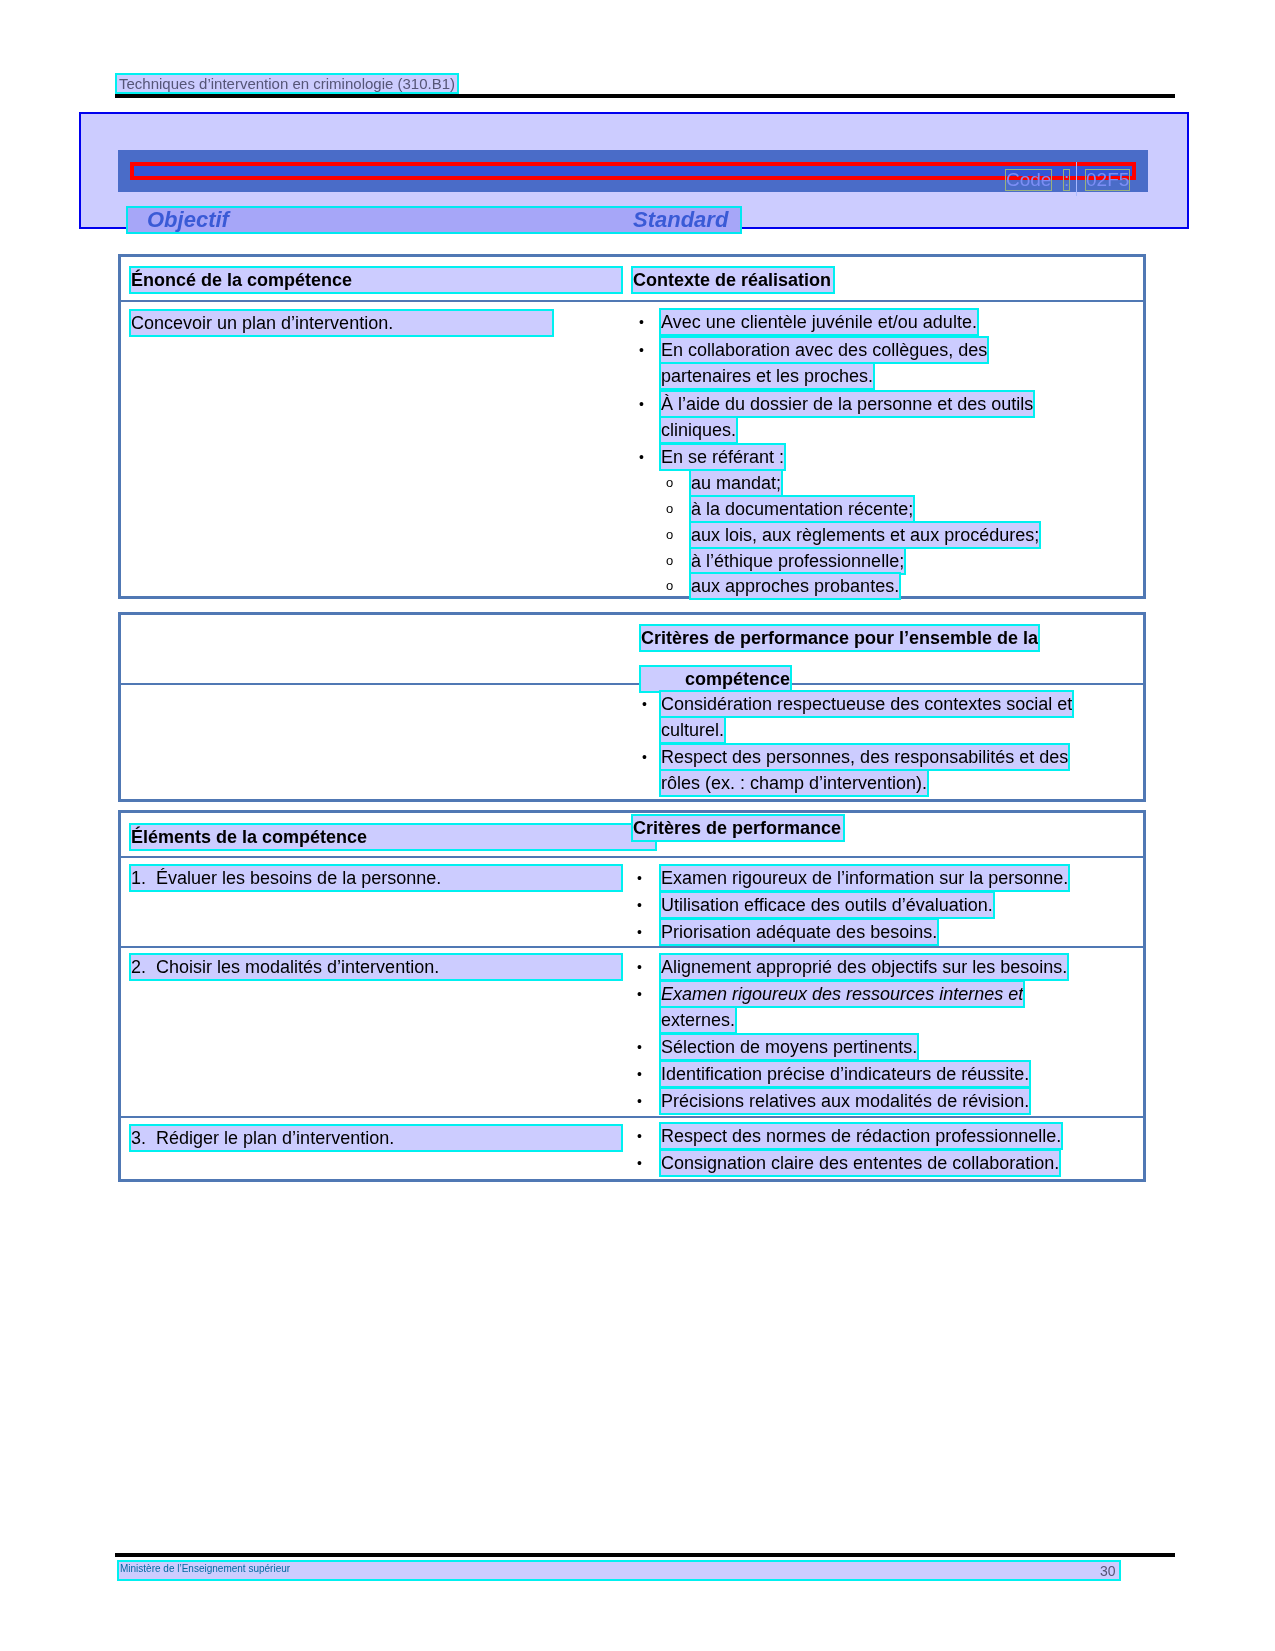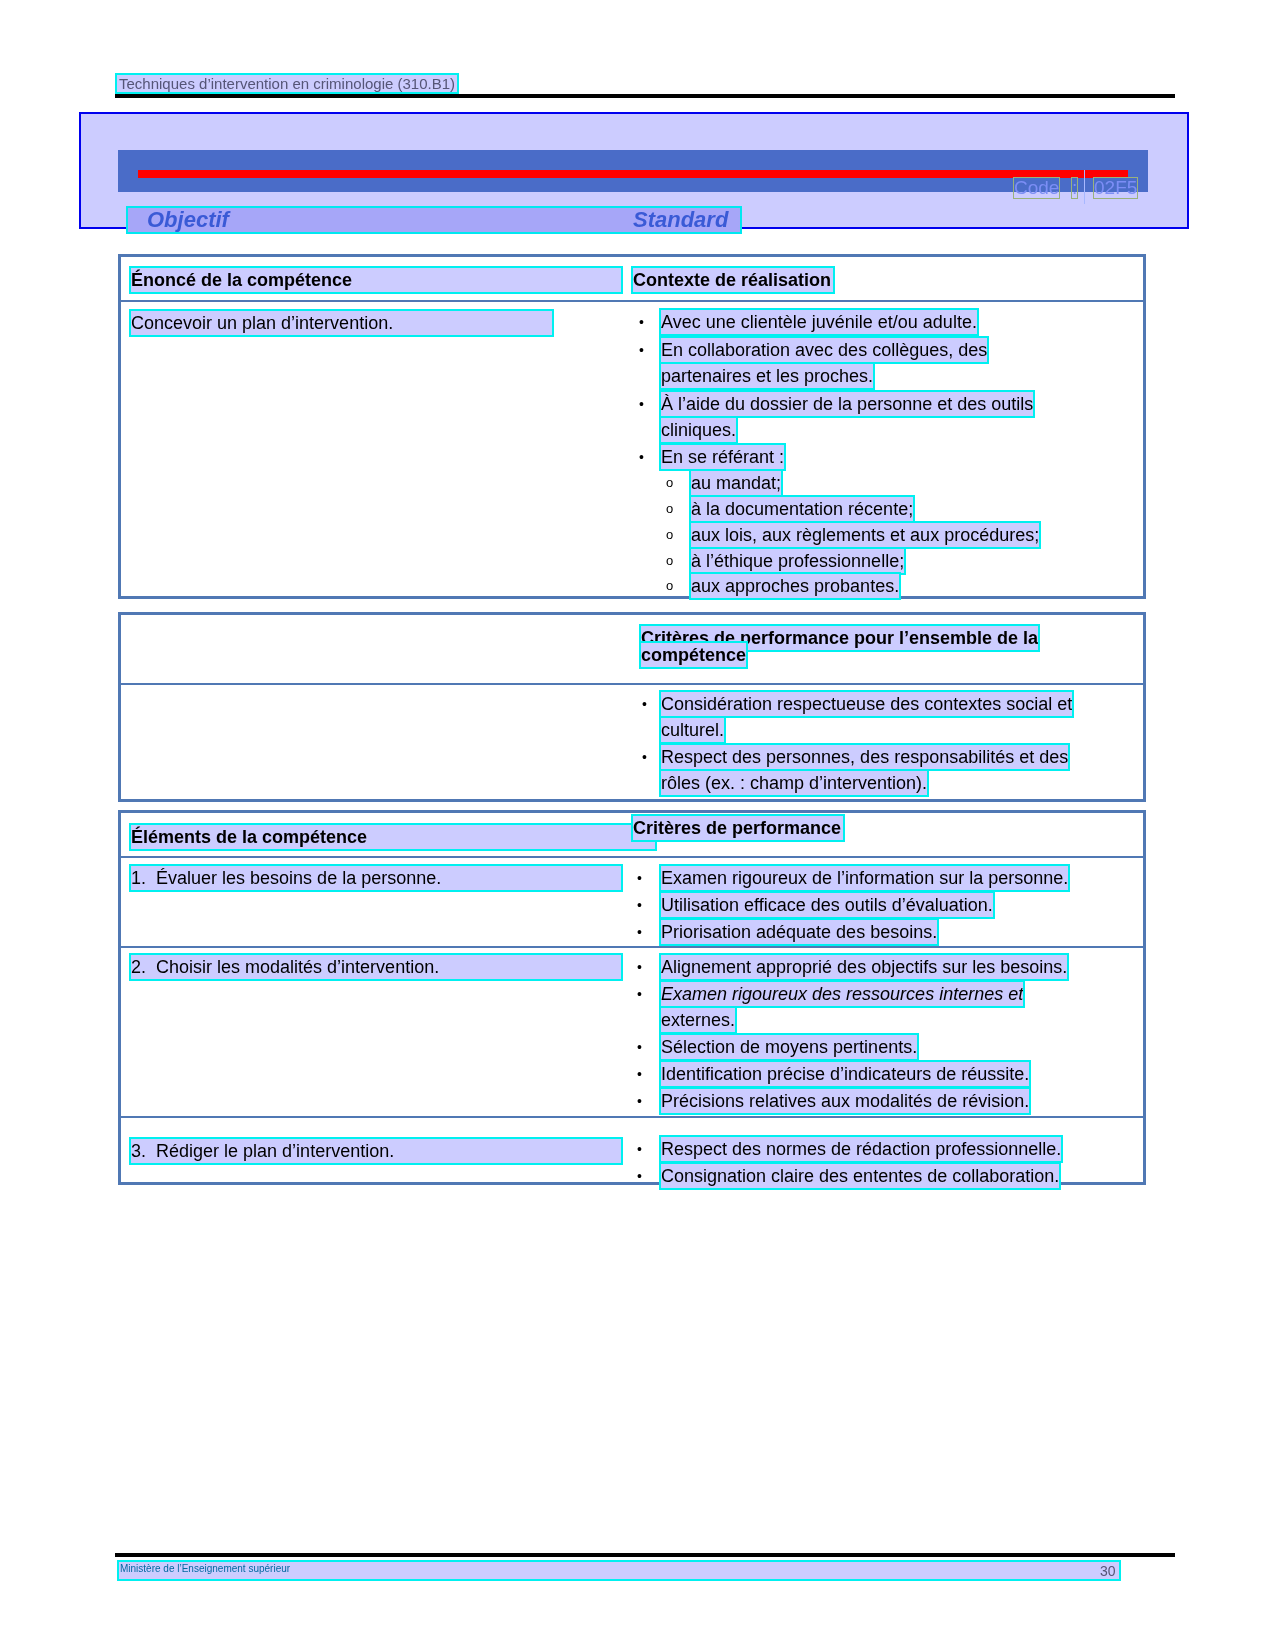--- a/index.html
+++ b/index.html
@@ -12,21 +12,21 @@
     position: absolute; left: 117px; top: 75px; font-size: 15px; color: #555577;
     padding: 0 2px;
   }
   .header-rule { position: absolute; left: 115px; top: 94px; width: 1060px; height: 4px; background: #000; }
   .blue-box {
     position: absolute; left: 79px; top: 112px; width: 1110px; height: 117px;
     background: #ccccff; border: 2px solid #0000ee; box-sizing: border-box;
   }
   .code-bar {
     position: absolute; left: 118px; top: 150px; width: 1030px; height: 42px;
-    background: #4a6cc8; box-sizing: border-box; padding: 20px;
+    background: #4a6cc8; box-sizing: border-box; padding: 12px;
   }
   .code-inner {
     width: 100%; height: 100%; background: #3355d5; border: 4px solid #ff0000;
     box-sizing: border-box; position: relative;
   }
   .code-label, .code-sep, .code-value {
     position: absolute; top: 4px; font-size: 19px; color: #7c8ef5; outline: 1.5px solid #9ab27c;
     line-height: 20px;
   }
   .code-label { left: 872px; }
@@ -109,21 +109,21 @@
     <span class="sub-bullet" style="left:545px; top:247px;">o</span>
     <span class="abs txt hl" style="left:570px; top:247px;">à l’éthique professionnelle;</span>
     <span class="sub-bullet" style="left:545px; top:272px;">o</span>
     <span class="abs txt hl" style="left:570px; top:272px;">aux approches probantes.</span>
   </div>
 </div>
 
 <div class="tbl" style="top:612px;">
   <div class="row" style="height:68px;">
     <span class="abs txt bold hl" style="left:520px; top:11px;">Critères de performance pour l’ensemble de la</span>
-    <span class="abs txt bold hl" style="left:520px; top:28px;">compétence</span>
+    <span class="abs txt bold hl" style="left:520px; top:52px;padding-left:44px;">compétence</span>
   </div>
   <div class="row" style="height:114px;">
     <span class="bullet" style="left:521px; top:7px;">•</span>
     <span class="abs txt hl" style="left:540px; top:7px;">Considération respectueuse des contextes social et</span>
     <span class="abs txt hl" style="left:540px; top:33px;">culturel.</span>
     <span class="bullet" style="left:521px; top:60px;">•</span>
     <span class="abs txt hl" style="left:540px; top:60px;">Respect des personnes, des responsabilités et des</span>
     <span class="abs txt hl" style="left:540px; top:86px;">rôles (ex. : champ d’intervention).</span>
   </div>
 </div>
@@ -156,21 +156,21 @@
     <span class="abs txt hl" style="left:540px; top:34px;font-style:italic;">Examen rigoureux des ressources internes et</span>
     <span class="abs txt hl" style="left:540px; top:60px;">externes.</span>
     <span class="bullet" style="left:516px; top:87px;">•</span>
     <span class="abs txt hl" style="left:540px; top:87px;">Sélection de moyens pertinents.</span>
     <span class="bullet" style="left:516px; top:114px;">•</span>
     <span class="abs txt hl" style="left:540px; top:114px;">Identification précise d’indicateurs de réussite.</span>
     <span class="bullet" style="left:516px; top:141px;">•</span>
     <span class="abs txt hl" style="left:540px; top:141px;">Précisions relatives aux modalités de révision.</span>
   </div>
 
-  <div class="row" style="height:51px;margin-top:13px;">
+  <div class="row" style="height:61px;">
     <span class="abs txt hl" style="left:10px; top:8px; width:490px;">
       <span>3.</span>&nbsp;&nbsp;<span>Rédiger le plan d’intervention.</span>
     </span>
     <span class="bullet" style="left:516px; top:6px;">•</span>
     <span class="abs txt hl" style="left:540px; top:6px;">Respect des normes de rédaction professionnelle.</span>
     <span class="bullet" style="left:516px; top:33px;">•</span>
     <span class="abs txt hl" style="left:540px; top:33px;">Consignation claire des ententes de collaboration.</span>
   </div>
 </div>
 

